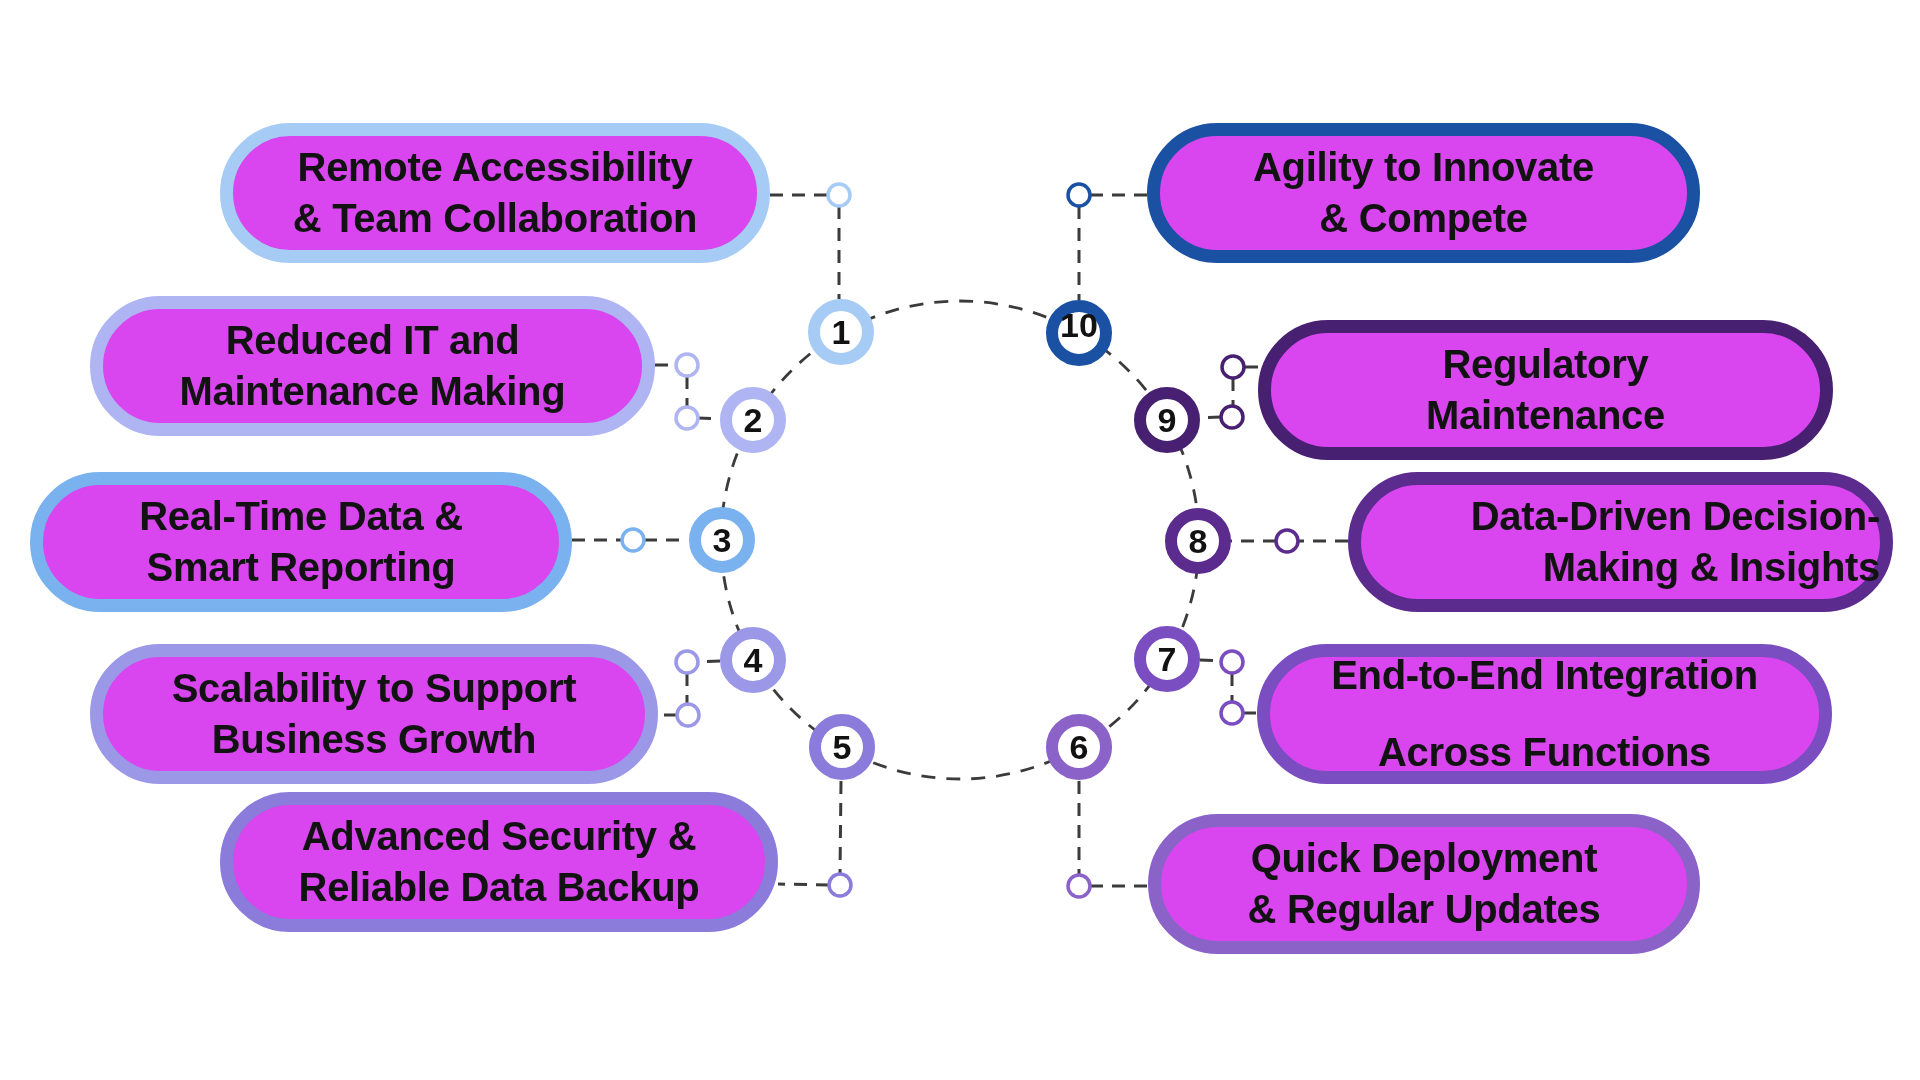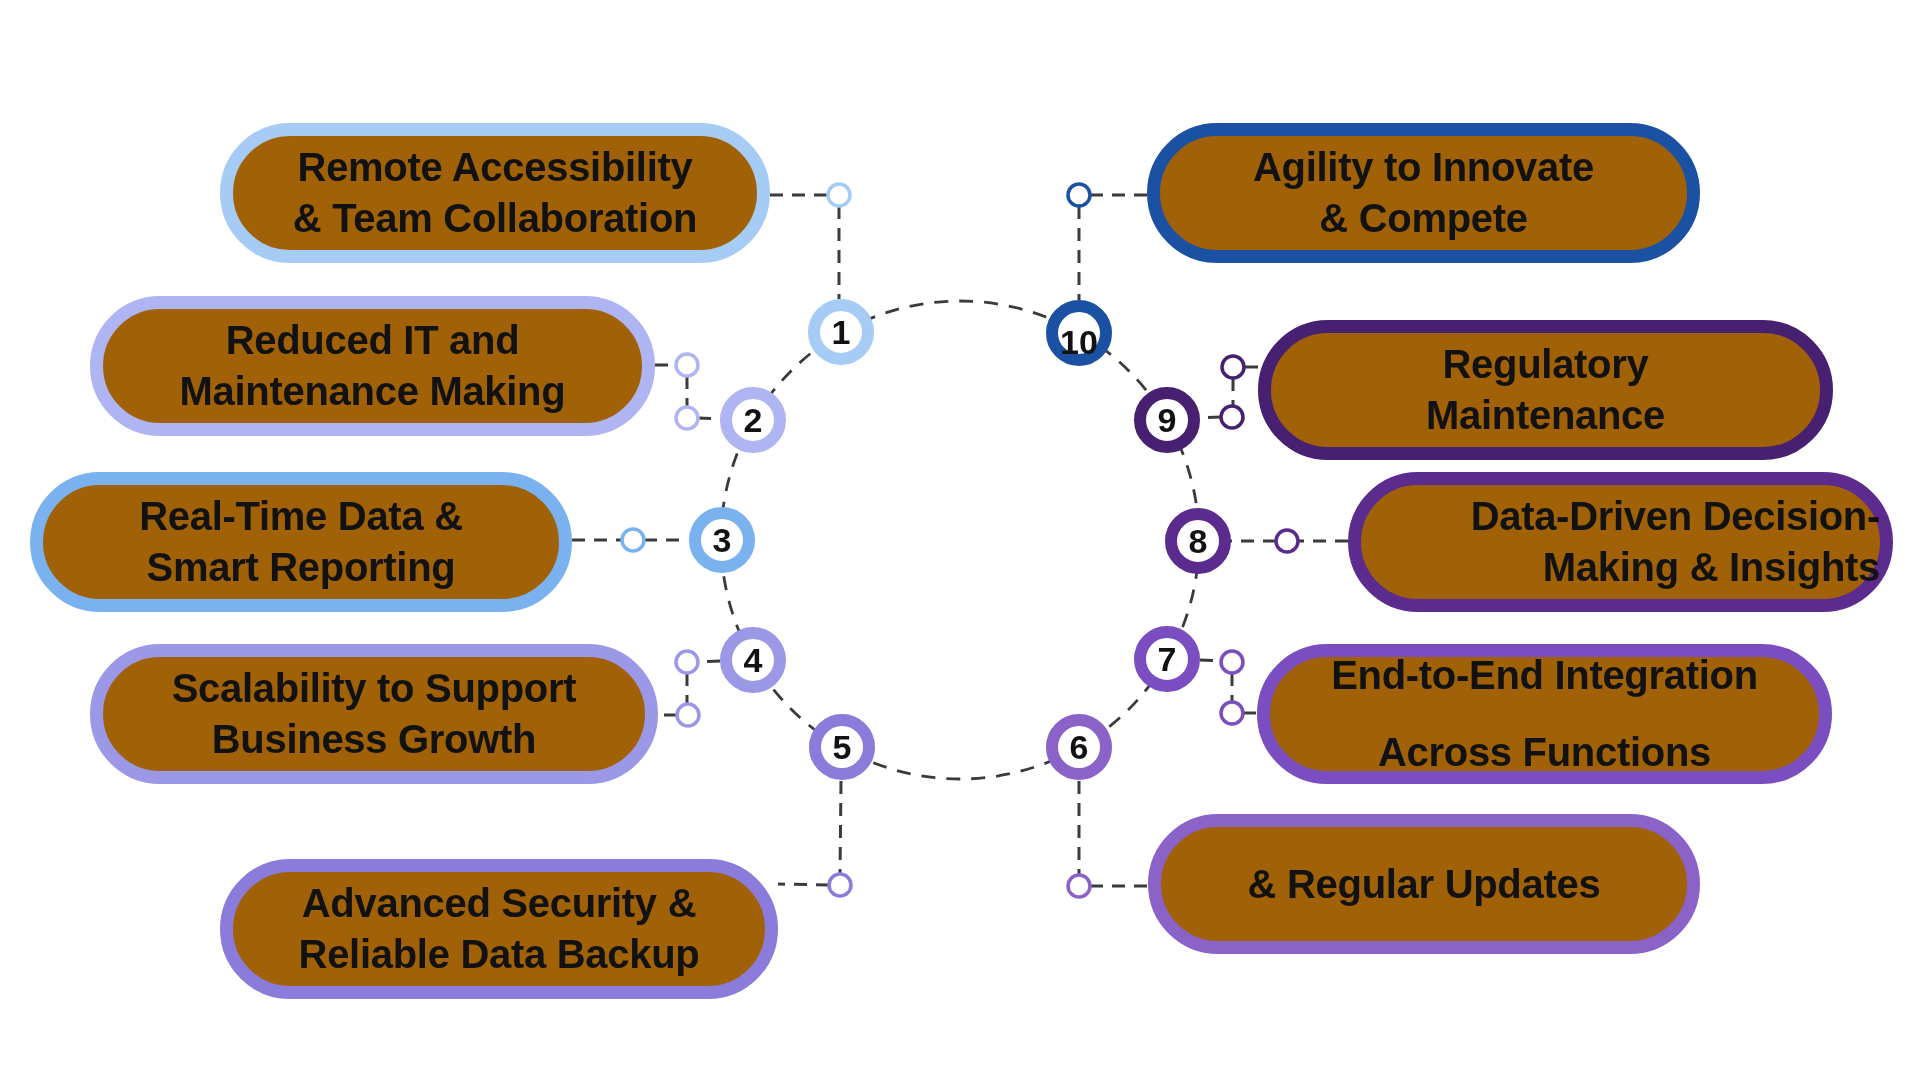--- a/index.html
+++ b/index.html
@@ -6,52 +6,52 @@
   #stage{
     position:relative;width:1920px;height:1080px;background:#ffffff;overflow:hidden;
     font-family:"Liberation Sans", sans-serif;
   }
   #lines{position:absolute;left:0;top:0;width:1920px;height:1080px;}
   .dashc{fill:none;stroke-width:2.8;stroke-dasharray:14 11;}
   .dash{fill:none;stroke-width:3;stroke-dasharray:13 9;}
   .dot{fill:#ffffff;stroke-width:3.5;}
   .node{fill:#ffffff;stroke-width:12;}
   .pill{
-    position:absolute;height:140px;box-sizing:border-box;background:#a16207;
+    position:absolute;height:140px;box-sizing:border-box;background:#d946ef;
     border:13px solid #000;border-radius:78px;
     display:flex;flex-direction:column;align-items:center;justify-content:center;
     text-align:center;color:#121212;font-weight:700;font-size:40px;line-height:51px;
     letter-spacing:-0.3px;
   }
   .num{
     position:absolute;transform:translate(-50%,-50%);
     color:#121212;font-weight:600;font-size:34px;line-height:34px;
   }
   
   .b1{left:220px;top:123px;width:550px;}
   .b2{left:90px;top:296px;width:565px;}
   .b3{left:30px;top:472px;width:542px;}
   .b4{left:90px;top:644px;width:568px;}
-  .b5{left:220px;top:859px;width:558px;}
+  .b5{left:220px;top:792px;width:558px;}
   .b6{left:1148px;top:814px;width:552px;}
   .b7{left:1257px;top:644px;width:575px;}
   .b8{left:1348px;top:472px;width:545px;}
   .b9{left:1258px;top:296px;width:575px;}
   .b10{left:1147px;top:123px;width:553px;}
   
   .p1{left:841px;top:332px;}
   .p2{left:753px;top:420px;}
   .p3{left:722px;top:540px;}
   .p4{left:753px;top:660px;}
   .p5{left:842px;top:747px;}
   .p6{left:1079px;top:747px;}
   .p7{left:1167px;top:659px;}
   .p8{left:1198px;top:541px;}
   .p9{left:1167px;top:420px;}
-  .p10{left:1079px;top:342px;}
+  .p10{left:1079px;top:325px;}
 </style>
 </head>
 <body>
 
 <div id="stage">
 
   <svg id="lines" viewBox="0 0 1920 1080" xmlns="http://www.w3.org/2000/svg">
 
     <circle class="dashc" cx="960" cy="540" r="239" style="stroke: rgb(59, 59, 59);"></circle>
 
@@ -118,20 +118,21 @@
   </div>
   <div class="pill b4" style="border-color: rgb(156, 152, 232);">
     <span>Scalability to Support</span>
     <span>Business Growth</span>
   </div>
   <div class="pill b5" style="border-color: rgb(139, 123, 218);">
     <span>Advanced Security &amp;</span>
     <span>Reliable Data Backup</span>
   </div>
   <div class="pill b6" style="border-color: rgb(138, 98, 200);">
+    <span>Quick Deployment</span>
     <span>&amp; Regular Updates</span>
   </div>
   <div class="pill b7" style="border-color: rgb(122, 77, 192); gap: 26px;">
     <span>End-to-End Integration</span>
     <span>Across Functions</span>
   </div>
   <div class="pill b8" style="border-color: rgb(91, 44, 142); align-items: flex-end;">
     <span>Data-Driven Decision-</span>
     <span>Making &amp; Insights</span>
   </div>

